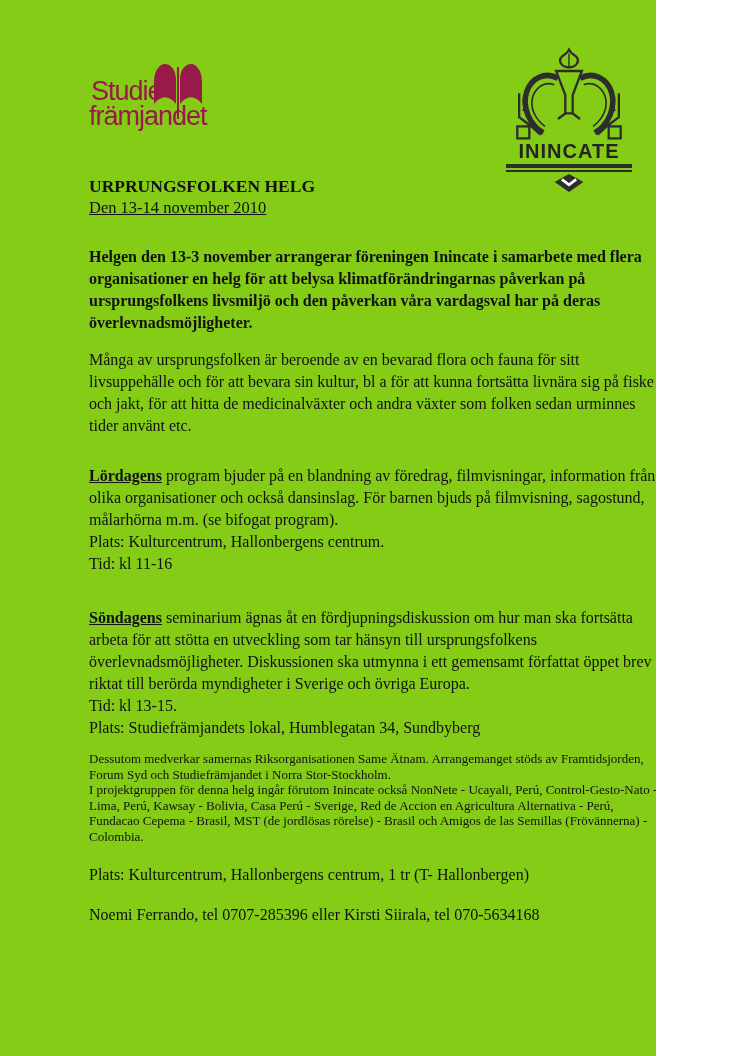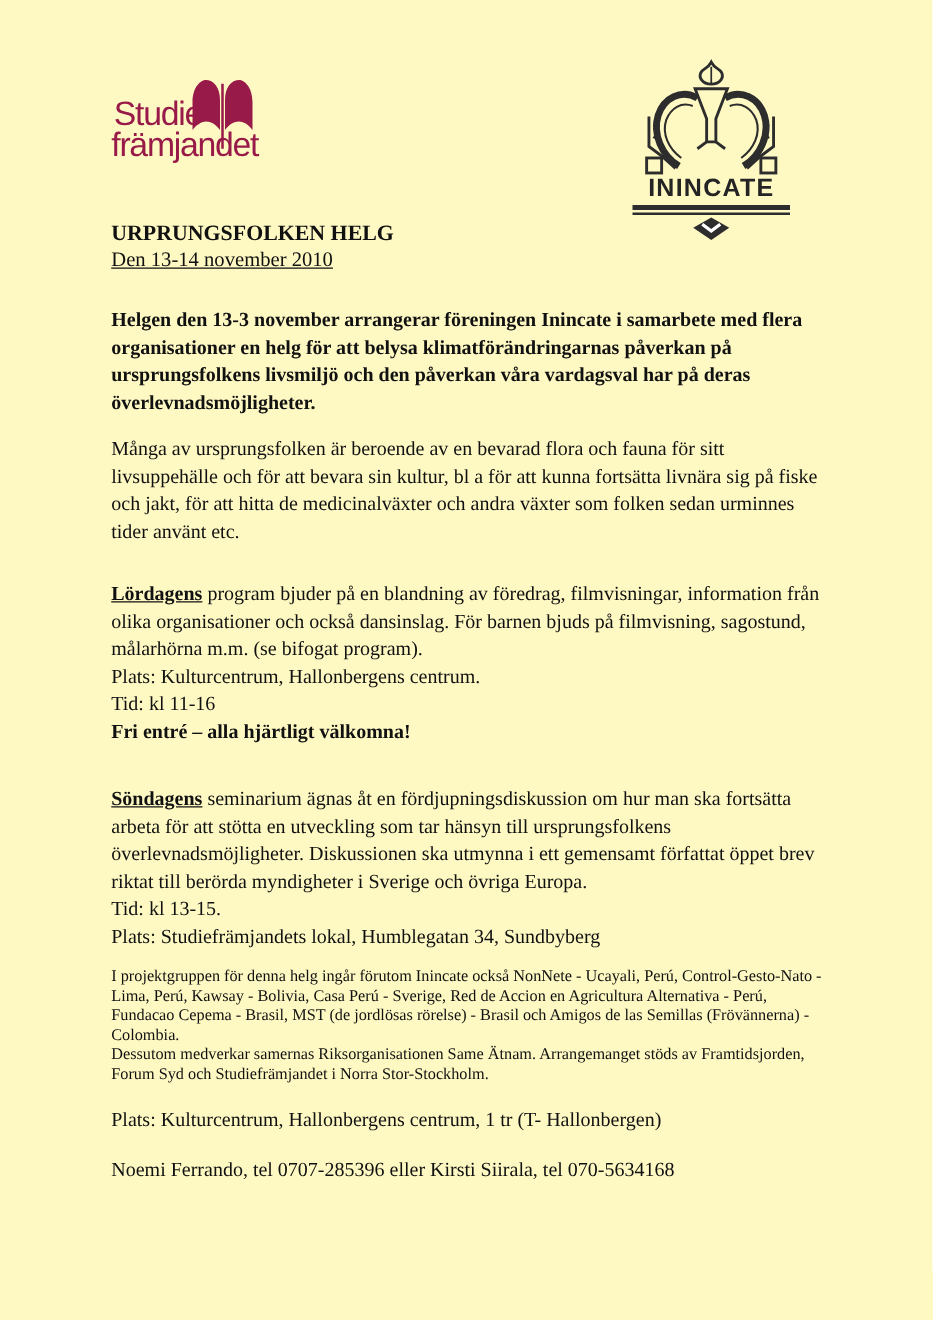--- a/index.html
+++ b/index.html
@@ -1,16 +1,16 @@
 <!DOCTYPE html>
 <html><head>
 <meta charset="utf-8">
 <style>
   html,body{margin:0;padding:0;background:#ffffff;}
-  .page{position:relative;width:746px;height:1056px;background:#fef9c3;overflow:hidden;
+  .page{position:relative;width:656px;height:1056px;background:#84cc16;overflow:hidden;
         font-family:"Liberation Serif", serif;color:#111;}
 
   
   .sf-logo{position:absolute;left:89px;top:60px;width:160px;height:72px;}
   .sf-word{position:absolute;color:#981a49;font-family:"Liberation Sans", sans-serif;
            font-weight:500;letter-spacing:-1px;line-height:1;}
   .sf-word1{left:2px;top:18px;font-size:27px;}
   .sf-word2{left:0px;top:43px;font-size:27px;}
   .sf-book{position:absolute;left:63px;top:2px;}
 
@@ -95,32 +95,31 @@
     <div class="doc-date">Den 13-14 november 2010</div>
 
     <p class="para intro">Helgen den 13-3 november arrangerar föreningen Inincate i samarbete med flera organisationer en helg för att belysa klimatförändringarnas påverkan på ursprungsfolkens livsmiljö och den påverkan våra vardagsval har på deras överlevnadsmöjligheter.</p>
 
     <p class="para para2">Många av ursprungsfolken är beroende av en bevarad flora och fauna för sitt livsuppehälle och för att bevara sin kultur, bl a för att kunna fortsätta livnära sig på fiske och jakt, för att hitta de medicinalväxter och andra växter som folken sedan urminnes tider använt etc.</p>
 
     <div class="sat">
       <p class="para"><span class="lead">Lördagens</span><span> program bjuder på en blandning av föredrag, filmvisningar, information från olika organisationer och också dansinslag. För barnen bjuds på filmvisning, sagostund, målarhörna m.m. (se bifogat program).</span></p>
       <p class="para">Plats: Kulturcentrum, Hallonbergens centrum.</p>
       <p class="para">Tid: kl 11-16</p>
-      <p class="para b">Fri entré – alla hjärtligt välkomna!</p>
     </div>
 
     <div class="sun">
       <p class="para"><span class="lead">Söndagens</span><span> seminarium ägnas åt en fördjupningsdiskussion om hur man ska fortsätta arbeta för att stötta en utveckling som tar hänsyn till ursprungsfolkens överlevnadsmöjligheter. Diskussionen ska utmynna i ett gemensamt författat öppet brev riktat till berörda myndigheter i Sverige och övriga Europa.</span></p>
       <p class="para">Tid: kl 13-15.</p>
       <p class="para">Plats: Studiefrämjandets lokal, Humblegatan 34, Sundbyberg</p>
     </div>
 
     <div class="small-print">
+      <p class="para" style="font-size:13px;line-height:15.5px;">Dessutom medverkar samernas Riksorganisationen Same Ätnam. Arrangemanget stöds av Framtidsjorden, Forum Syd och Studiefrämjandet i Norra Stor-Stockholm.</p>
       <p class="para" style="font-size:13px;line-height:15.5px;">I projektgruppen för denna helg ingår förutom Inincate också NonNete - Ucayali, Perú, Control-Gesto-Nato - Lima, Perú, Kawsay - Bolivia, Casa Perú - Sverige, Red de Accion en Agricultura Alternativa - Perú, Fundacao Cepema - Brasil, MST (de jordlösas rörelse) - Brasil och Amigos de las Semillas (Frövännerna) - Colombia.</p>
-      <p class="para" style="font-size:13px;line-height:15.5px;">Dessutom medverkar samernas Riksorganisationen Same Ätnam. Arrangemanget stöds av Framtidsjorden, Forum Syd och Studiefrämjandet i Norra Stor-Stockholm.</p>
     </div>
 
     <p class="para venue">Plats: Kulturcentrum, Hallonbergens centrum, 1 tr (T- Hallonbergen)</p>
 
     <div class="contact">
       <p class="para">Noemi Ferrando, tel 0707-285396 eller Kirsti Siirala, tel 070-5634168</p>
     </div>
 
   </div>
 </div>

